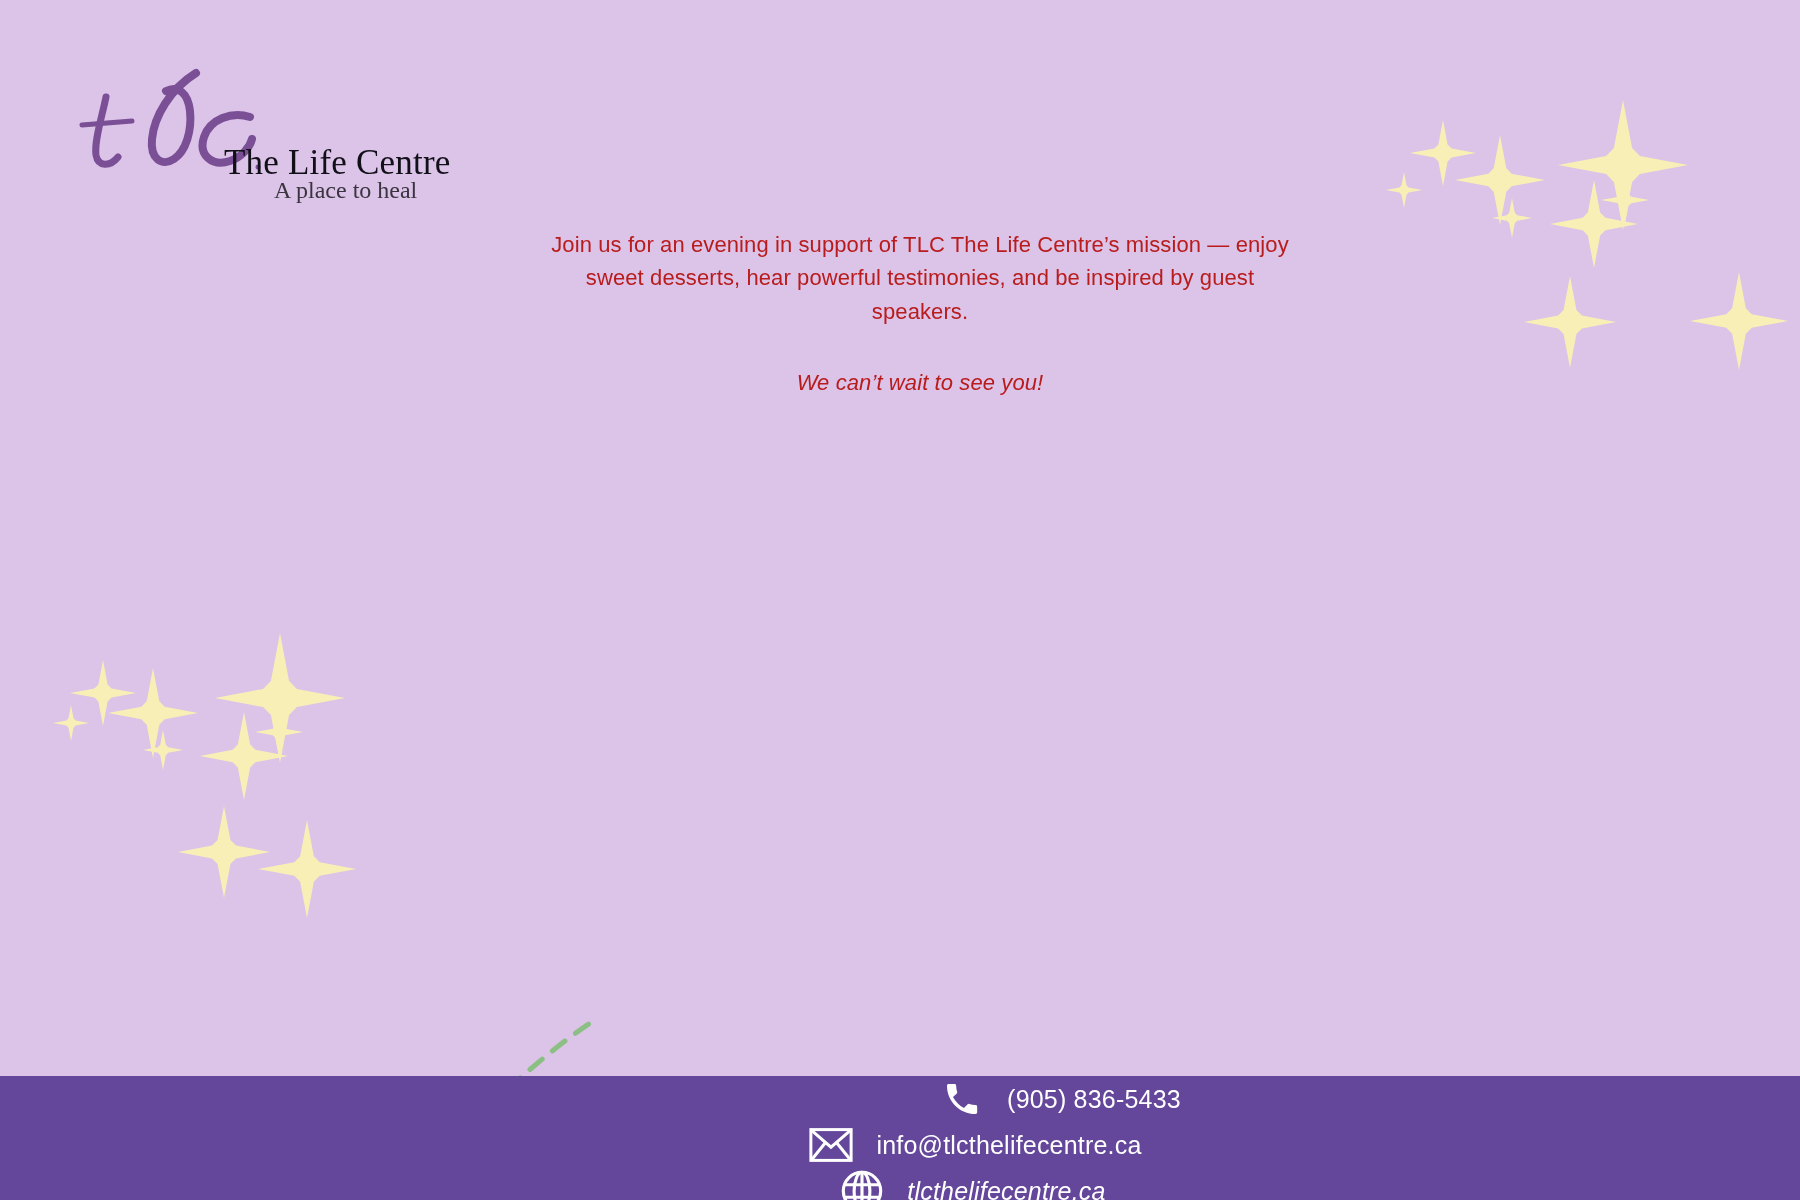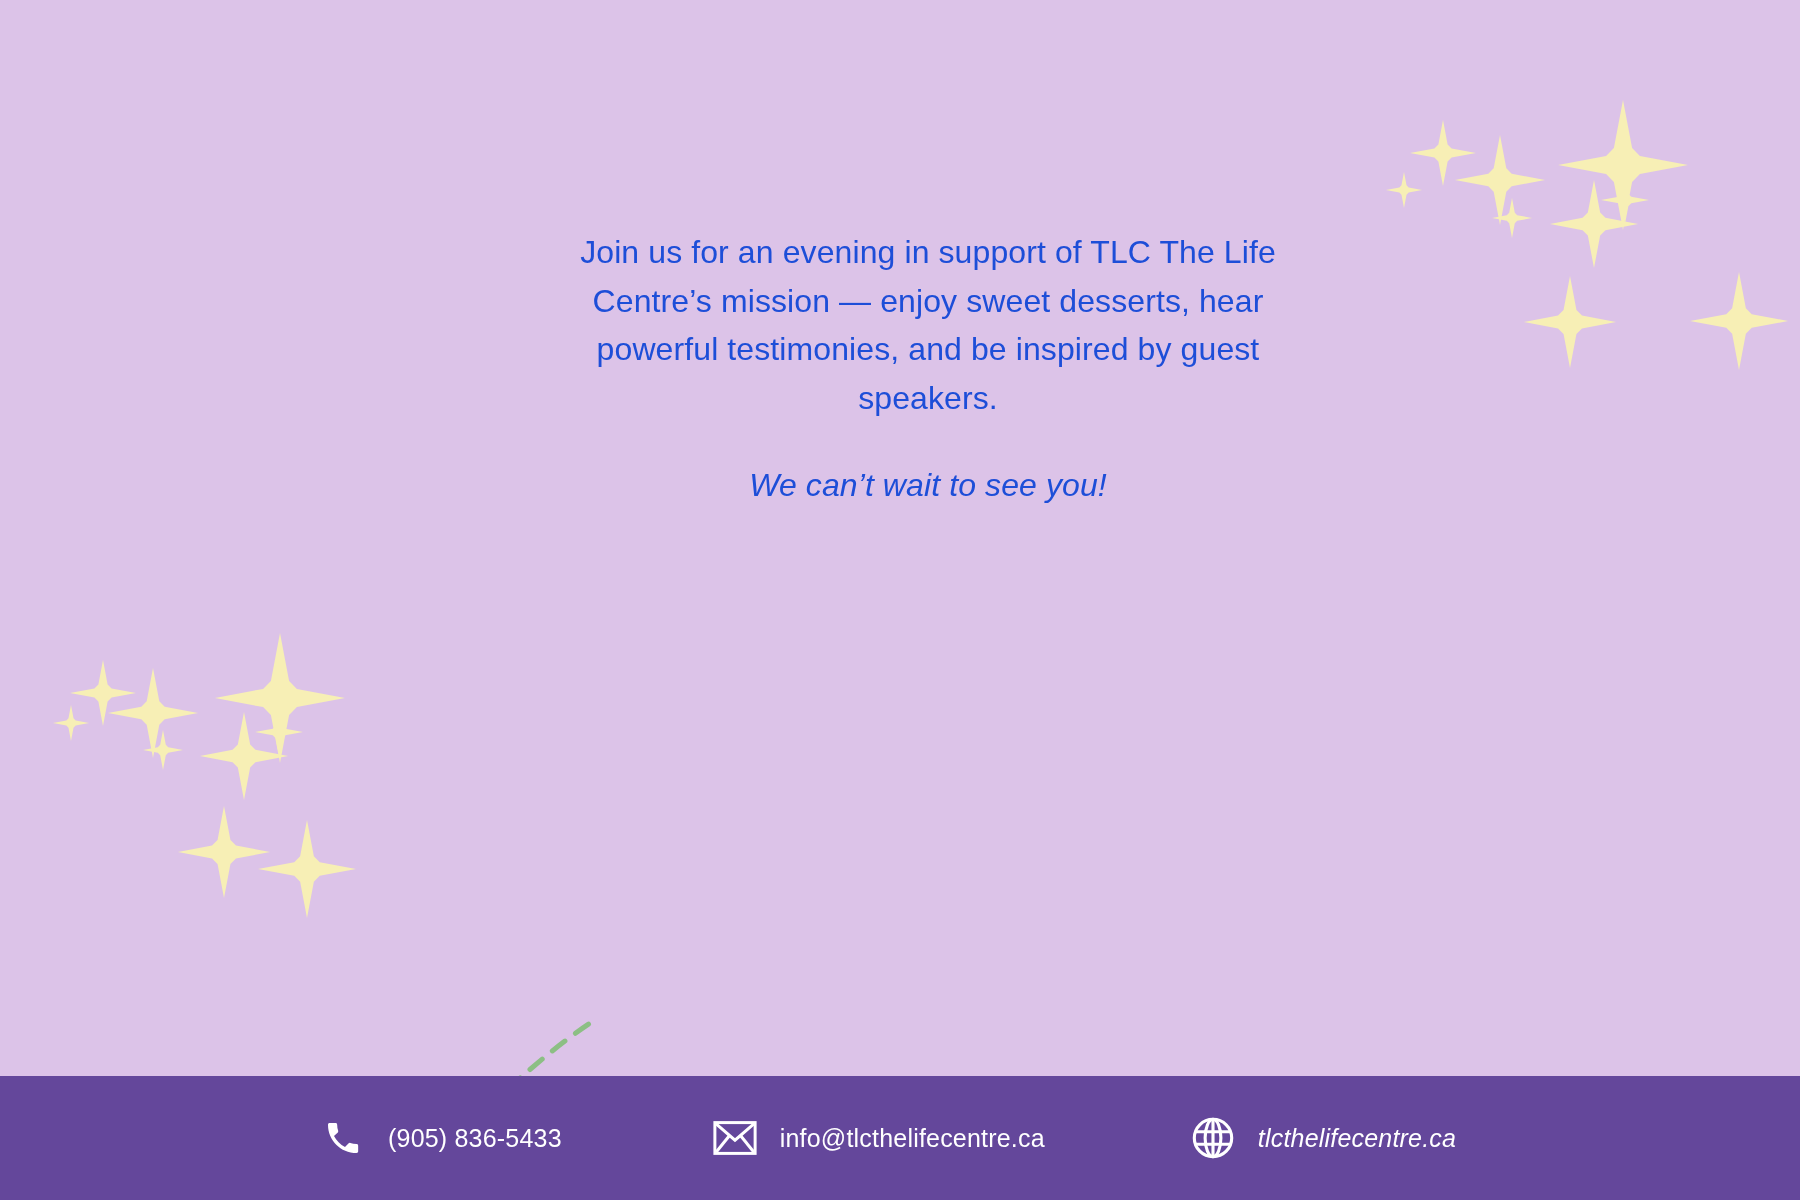--- a/index.html
+++ b/index.html
@@ -58,25 +58,24 @@
     line-height: 1;
   }
 
   
   .body-copy {
     position: absolute;
     left: 540px;
     top: 228px;
     width: 760px;
     text-align: center;
-    color: #1d4ed8;
-    font-size: 32px;
+    color: #b91c1c;
+    font-size: 22px;
     line-height: 1.52;
     letter-spacing: 0.1px;
-    margin-left: 8px;
   }
   .body-copy p {
     margin: 0 0 38px 0;
   }
   .body-copy p:last-child {
     margin-bottom: 0;
     font-style: italic;
   }
 
   
@@ -104,20 +103,21 @@
   
   .footer {
     position: absolute;
     left: 0;
     bottom: 0;
     width: 1800px;
     height: 124px;
     background: #64479b;
     display: flex;
     align-items: center;
+    flex-direction: column;
   }
   .contact {
     display: flex;
     align-items: center;
     gap: 22px;
     color: #ffffff;
   }
   .contact-phone   { margin-left: 320px; }
   .contact-email   { margin-left: 150px; }
   .contact-website { margin-left: 145px; font-style: italic; }
@@ -134,20 +134,33 @@
     color: #ffffff;
     white-space: nowrap;
     letter-spacing: 0.2px;
   }
 </style>
 </head>
 <body>
 
 <div class="poster">
 
+  <div class="logo">
+    <svg class="logo-script" viewBox="0 0 300 120">
+      <g fill="none" stroke="#7b4f96" stroke-linecap="round">
+        <path d="M44 42 C40 62 32 86 34 100 C36 112 48 112 56 102" stroke-width="7"></path>
+        <path d="M20 70 L70 66" stroke-width="5"></path>
+        <path d="M134 18 C108 34 92 62 90 84 C88 104 100 112 112 104 C124 96 130 76 128 56 C126 38 116 30 104 36" stroke-width="8"></path>
+        <path d="M188 62 C170 56 148 64 142 82 C136 100 150 112 168 106 C180 102 188 92 190 84" stroke-width="8"></path>
+      </g>
+      <circle cx="196" cy="112" r="2.5" fill="#7b4f96"></circle>
+    </svg>
+    <div class="logo-wordmark">The Life Centre</div>
+    <div class="logo-tagline">A place to heal</div>
+  </div>
 
   <div id="sparkles-tr">
       <div class="sparkle" style="left: 1386px; top: 172px; width: 36px; height: 36px; background: rgb(247, 239, 181);"></div>
       <div class="sparkle" style="left: 1410px; top: 120px; width: 66px; height: 66px; background: rgb(247, 239, 181);"></div>
       <div class="sparkle" style="left: 1455px; top: 135px; width: 90px; height: 90px; background: rgb(247, 239, 181);"></div>
       <div class="sparkle" style="left: 1492px; top: 198px; width: 40px; height: 40px; background: rgb(247, 239, 181);"></div>
       <div class="sparkle" style="left: 1524px; top: 276px; width: 92px; height: 92px; background: rgb(247, 239, 181);"></div>
       <div class="sparkle" style="left: 1550px; top: 180px; width: 88px; height: 88px; background: rgb(247, 239, 181);"></div>
       <div class="sparkle" style="left: 1601px; top: 176px; width: 48px; height: 48px; background: rgb(247, 239, 181);"></div>
       <div class="sparkle" style="left: 1558px; top: 100px; width: 130px; height: 130px; background: rgb(247, 239, 181);"></div>

